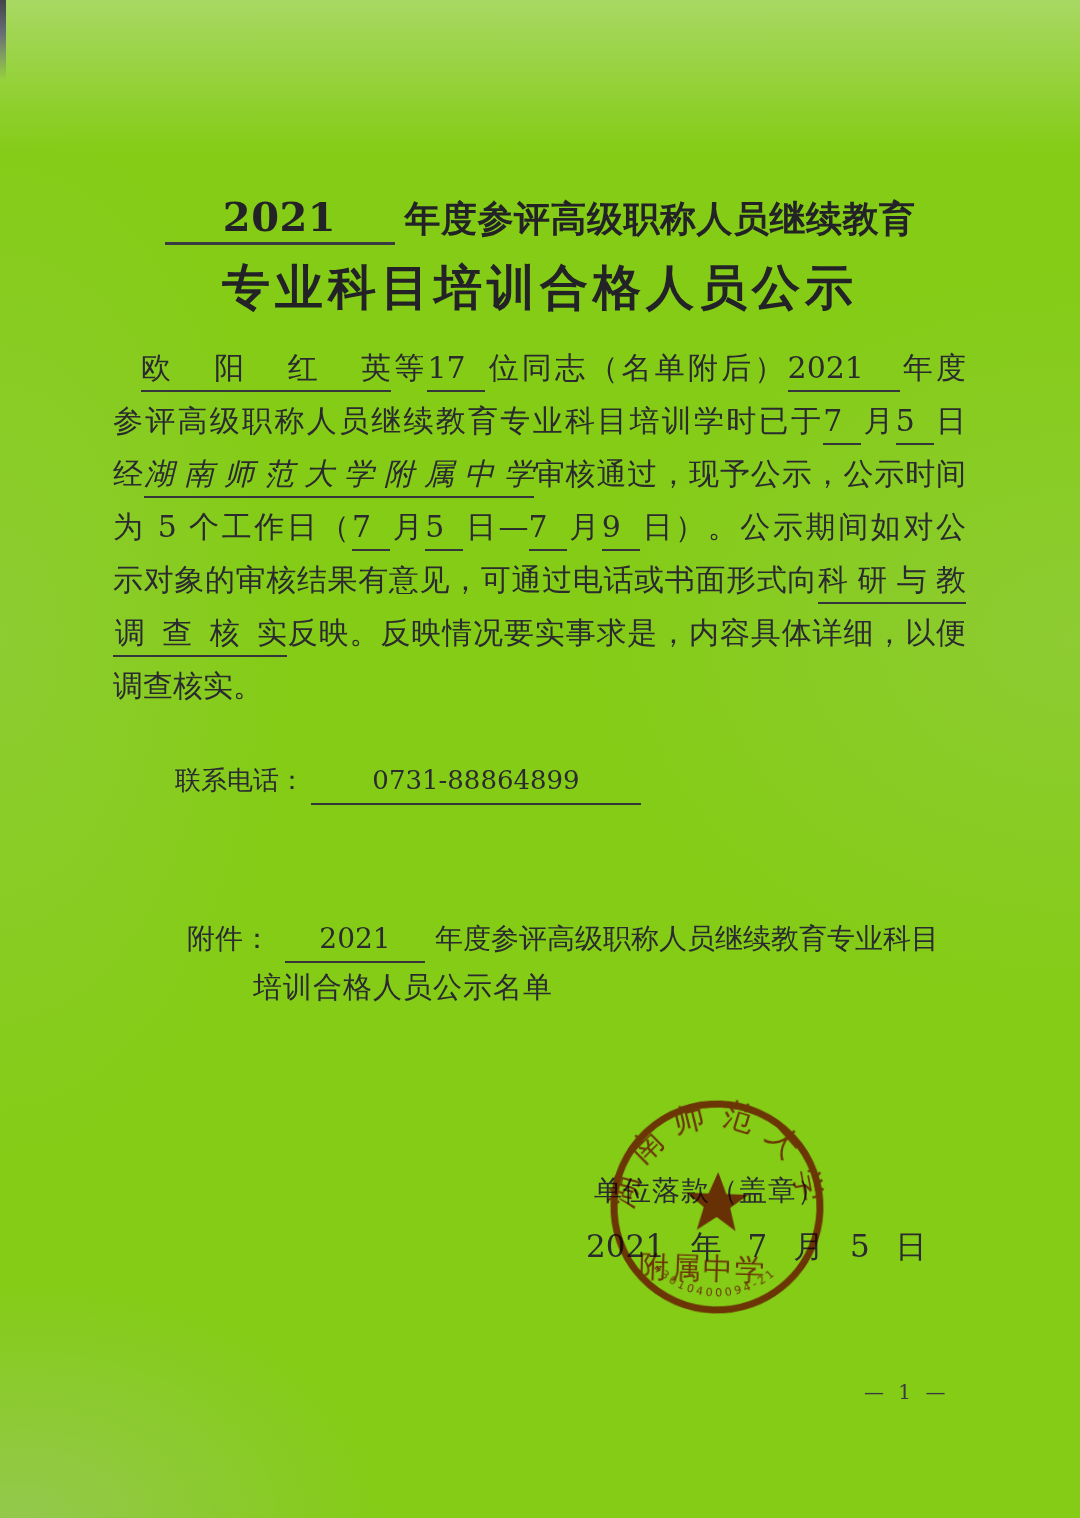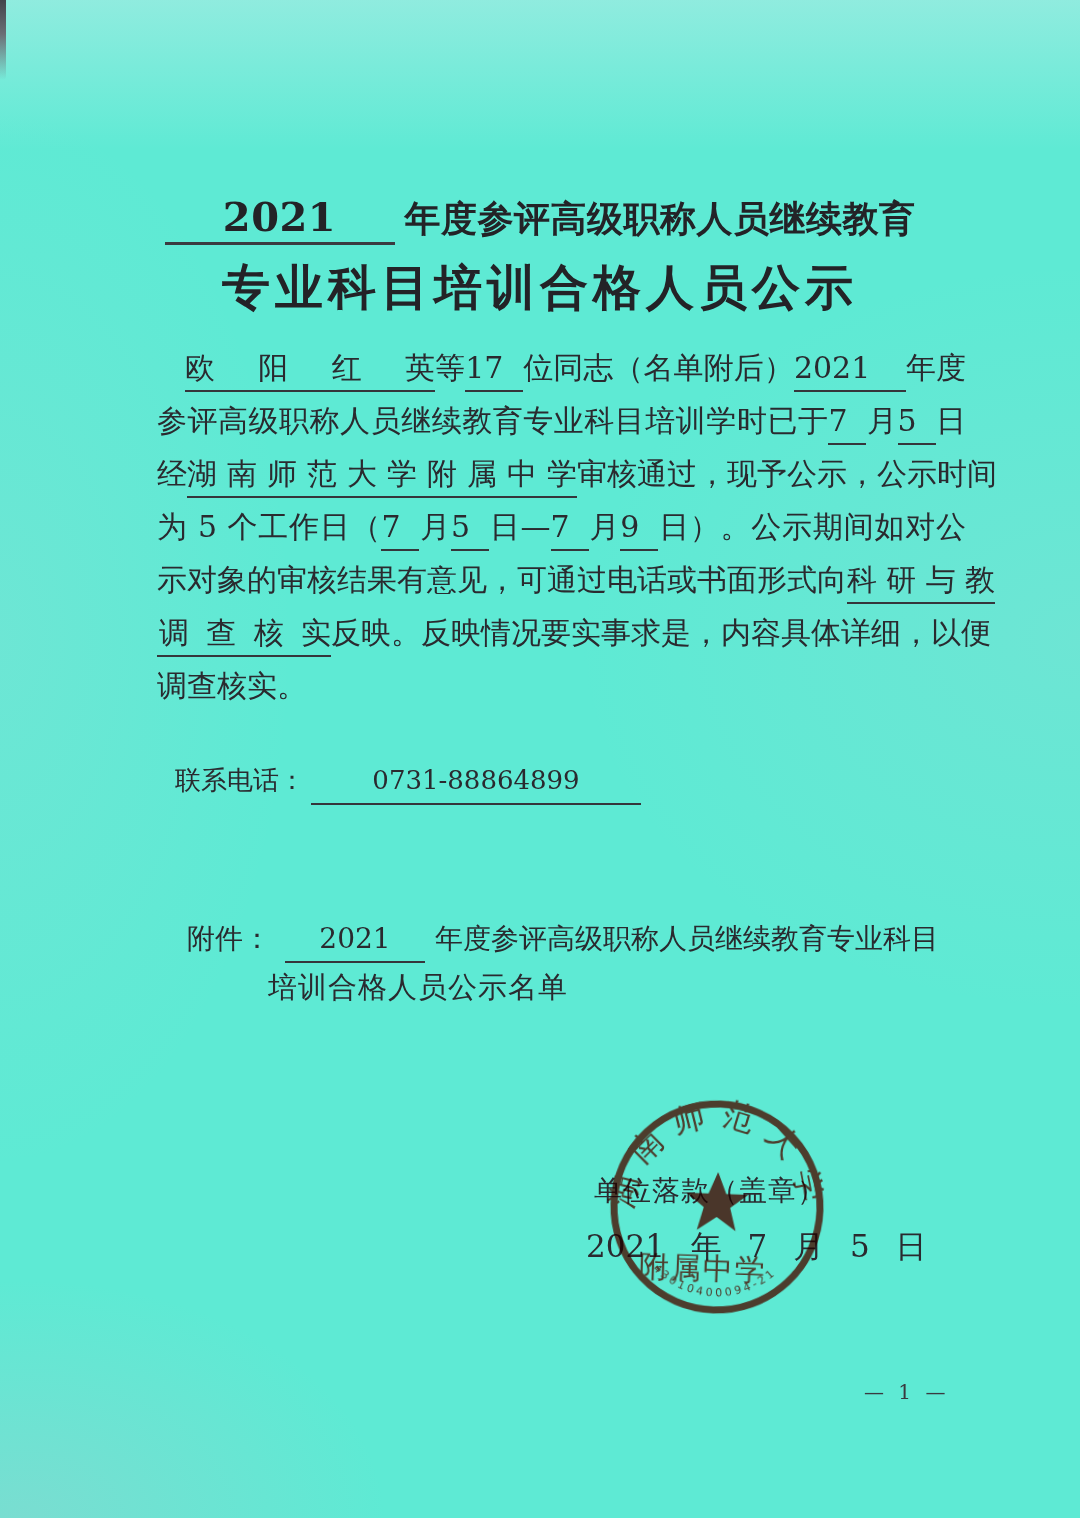--- a/index.html
+++ b/index.html
@@ -1,18 +1,18 @@
 <!DOCTYPE html>
 <html><head>
 <meta charset="utf-8">
 <style>
   html,body{margin:0;padding:0;background:#e9ebee;}
   .page{
     position:relative;width:1080px;height:1518px;overflow:hidden;
-    background:#5eead4;
+    background:#84cc16;
     color:#2a2a2f;
     font-family:"DejaVu Serif","Liberation Serif",serif;
   }
   .shade{
     position:absolute;inset:0;pointer-events:none;
     background:
       radial-gradient(520px 340px at 2% 100%, rgba(185,192,202,.30), transparent 70%),
       radial-gradient(700px 520px at 100% 42%, rgba(196,202,212,.15), transparent 72%),
       radial-gradient(420px 760px at 0% 42%, rgba(200,206,215,.14), transparent 70%),
       linear-gradient(180deg, rgba(236,239,243,.35), rgba(255,255,255,0) 10%);
@@ -33,42 +33,42 @@
     vertical-align:baseline;
   }
   .title-l2{
     position:absolute;top:256px;left:0;width:1080px;text-align:center;
     font-size:48px;font-weight:700;letter-spacing:5px;color:#232327;white-space:nowrap;
   }
   
   .para{position:absolute;top:341px;left:113px;width:853px;}
   .bline{
     height:53px;line-height:53px;font-size:30px;
-    text-align:justify;text-align-last:justify;white-space:nowrap;margin-left:44px;
+    text-align:justify;text-align-last:justify;white-space:nowrap;
   }
   .bline.last{text-align:center;text-align-last:left;}
   .blank{
     display:inline-block;border-bottom:2px solid #35363b;
     height:44px;line-height:44px;text-align:center;vertical-align:baseline;
   }
   .b-name{min-width:250px;margin-left:28px;}
   .b-count{min-width:58px;}
   .b-year{min-width:112px;}
-  .b-org{min-width:390px;}
+  .b-org{min-width:390px;font-style:italic;}
   .b-md{min-width:38px;}
   .b-dept1{min-width:148px;}
   .b-dept2{min-width:172px;text-align:left;padding-left:2px;}
   
   .contact{position:absolute;top:757px;left:175px;font-size:26px;white-space:nowrap;}
   .contact .blank{min-width:330px;height:46px;line-height:46px;margin-left:6px;}
   
   .attach-1{position:absolute;top:917px;left:175px;font-size:28px;white-space:nowrap;margin-left:12px;}
   .attach-1 .lbl{margin-right:14px;}
   .attach-1 .blank{min-width:140px;height:44px;line-height:44px;margin-right:10px;}
-  .attach-2{position:absolute;top:968px;left:268px;font-size:29px;letter-spacing:1px;white-space:nowrap;}
+  .attach-2{position:absolute;top:968px;left:253px;font-size:29px;letter-spacing:1px;white-space:nowrap;}
   
   .sign-label{position:absolute;top:1172px;left:578px;font-size:28px;letter-spacing:1px;white-space:nowrap;margin-left:16px;}
   .sign-date{position:absolute;top:1226px;left:586px;font-size:31px;word-spacing:16px;white-space:nowrap;}
   
   .seal{
     position:absolute;left:606px;top:1096px;width:222px;height:222px;
     opacity:.88;mix-blend-mode:multiply;filter:blur(.3px);
     transform:rotate(2deg);
   }
   

